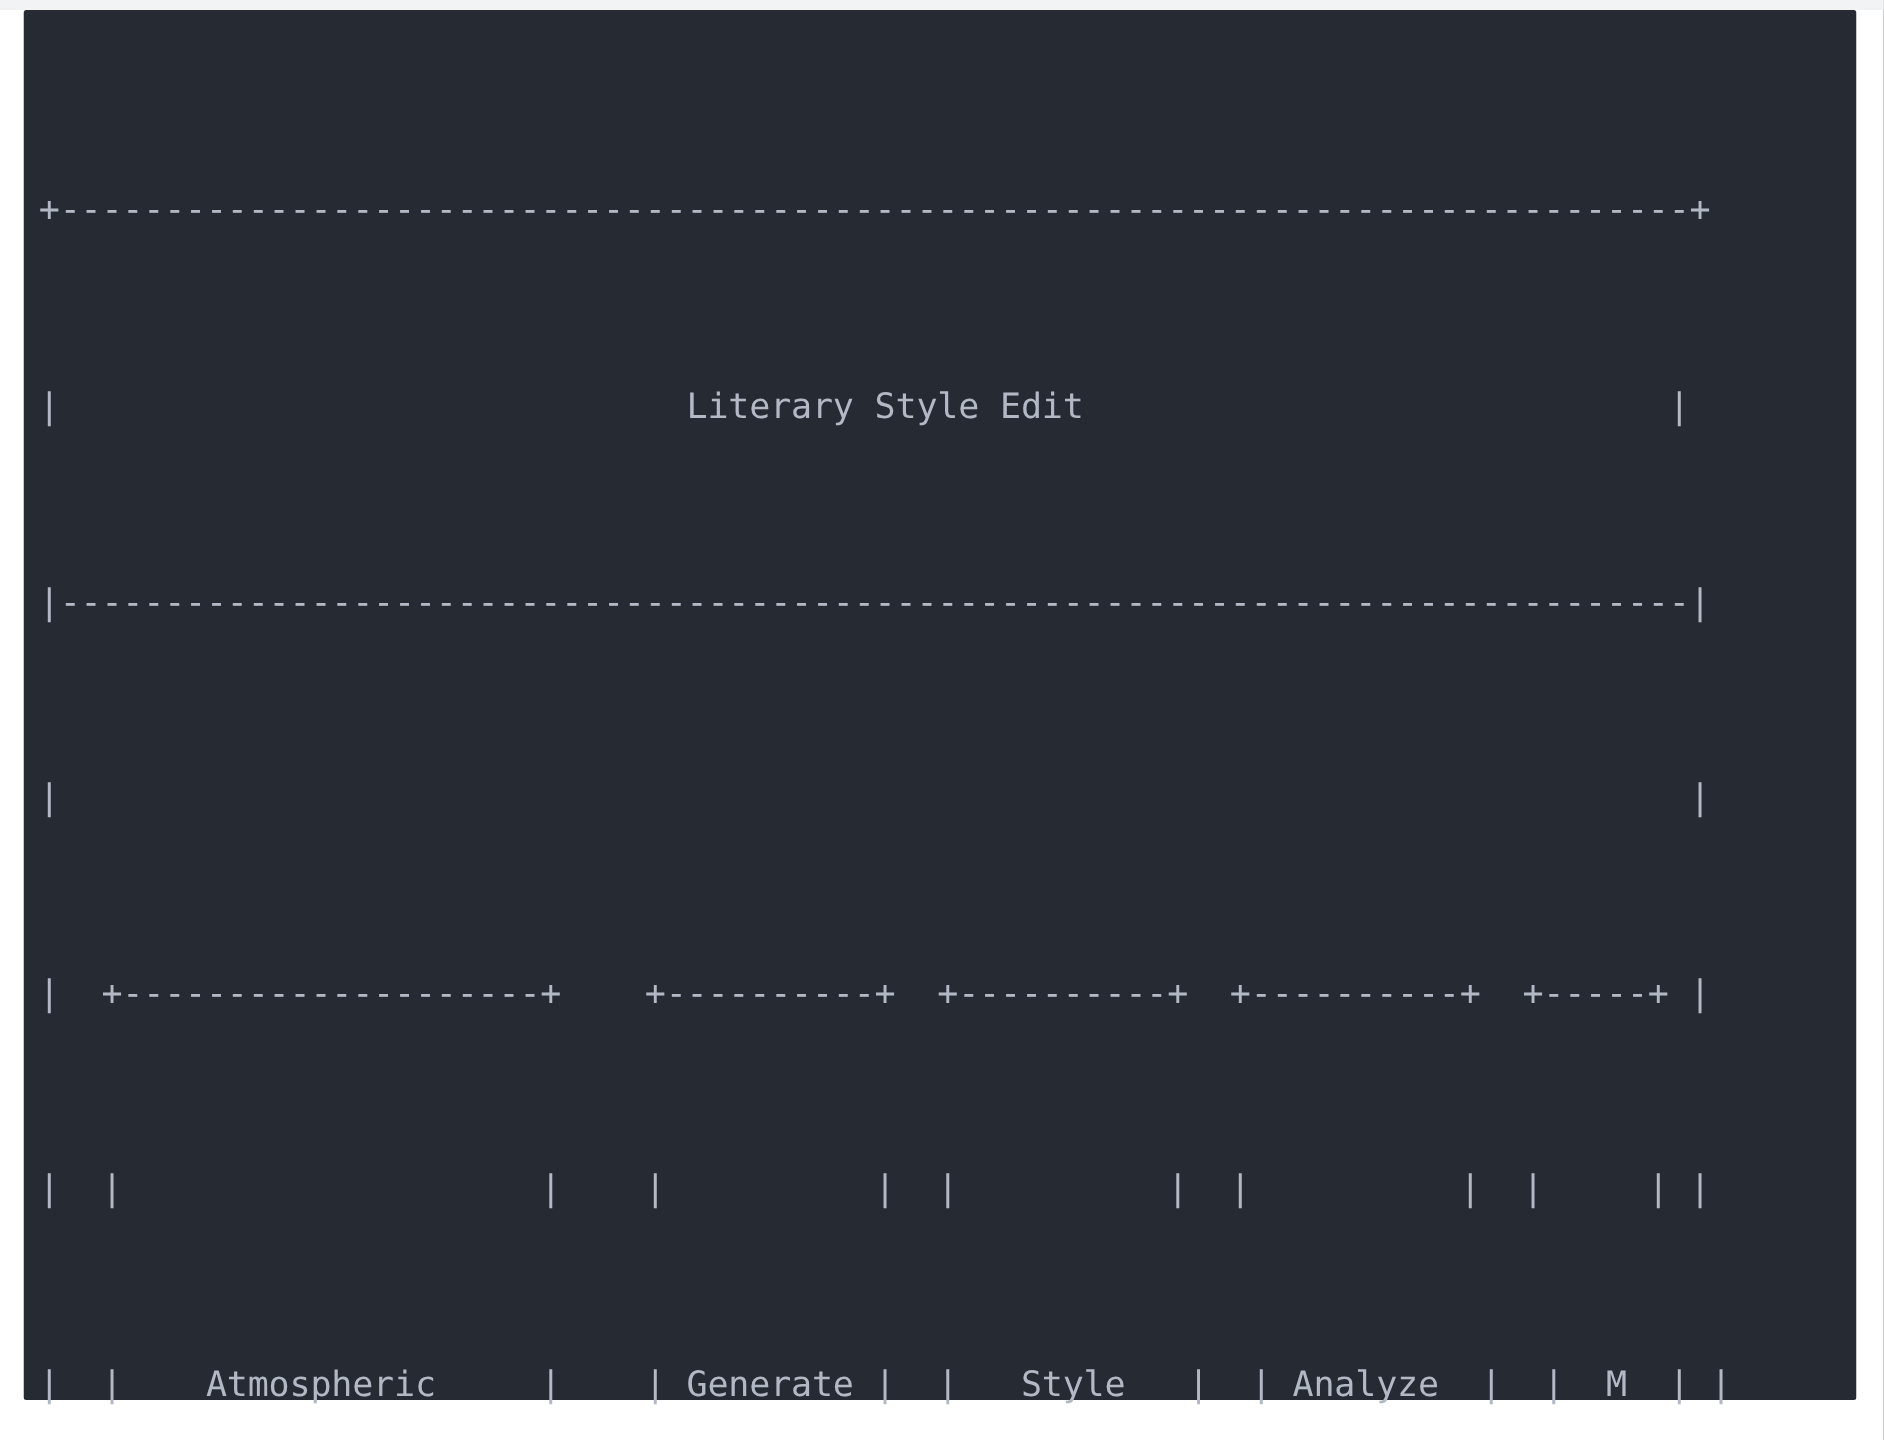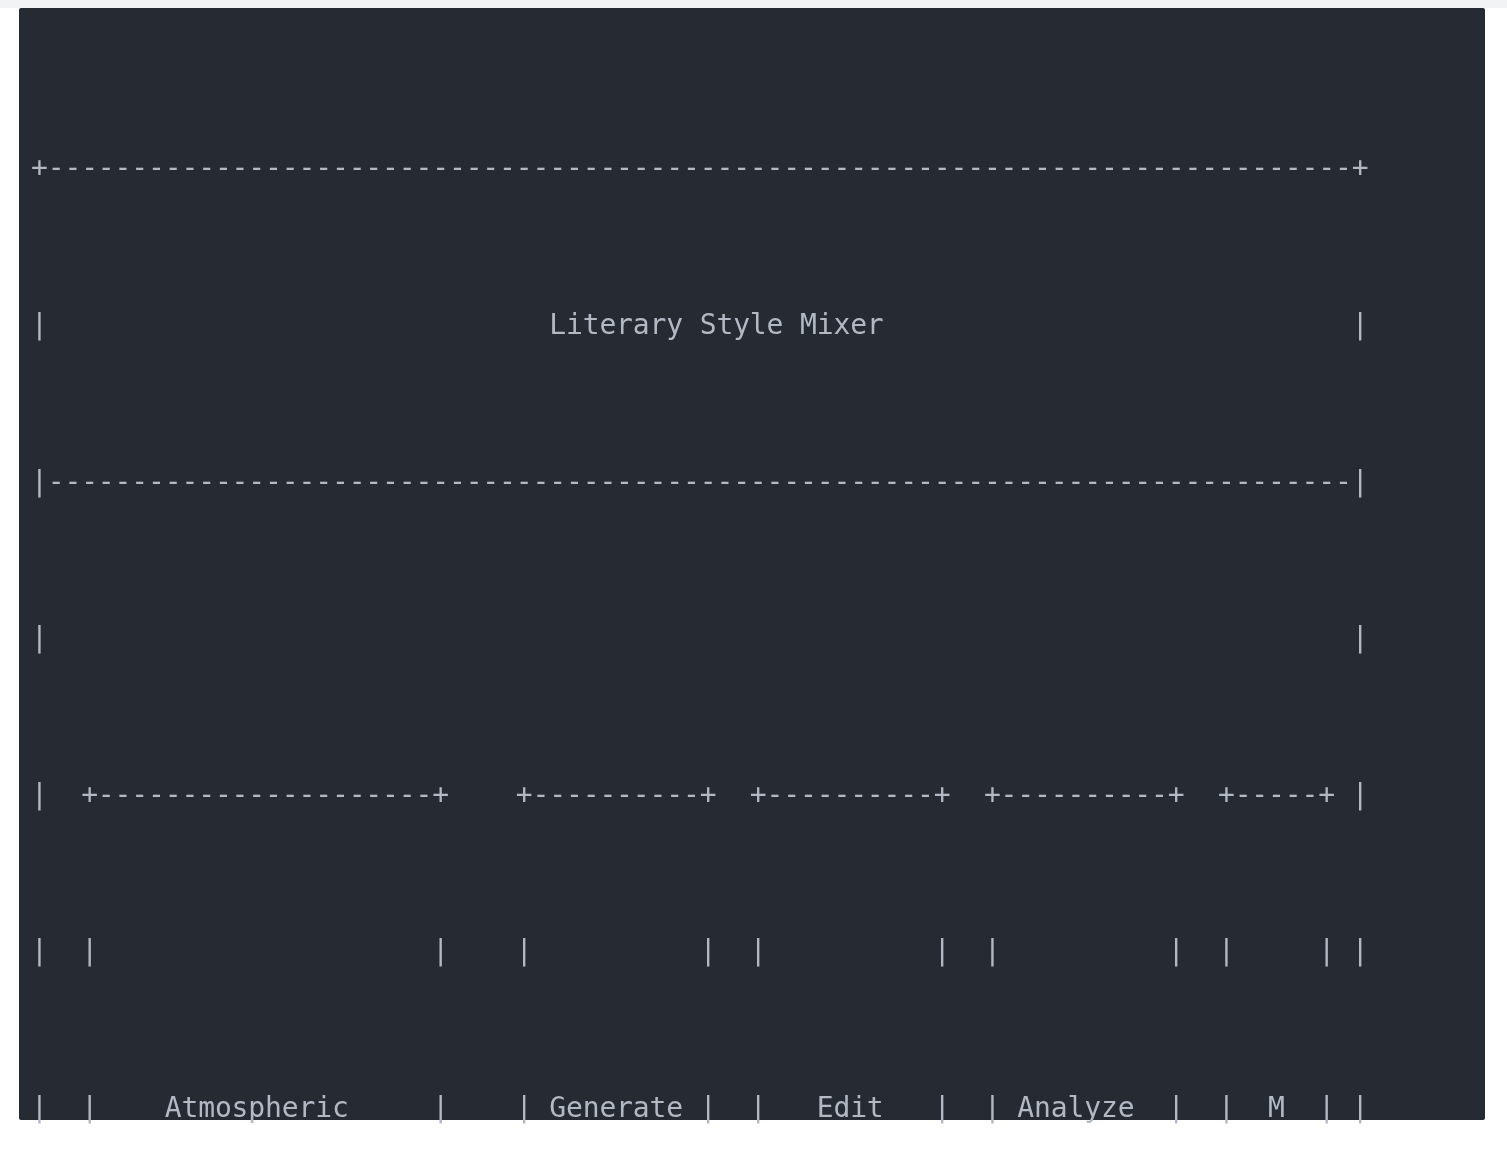--- a/index.html
+++ b/index.html
@@ -48,26 +48,26 @@
 </style>
 </head>
 <body>
 
 <div class="top-strip"></div>
 
 <div class="terminal-panel">
 
   <div class="ascii-art">
     <div class="ascii-line">+------------------------------------------------------------------------------+</div>
-    <div class="ascii-line">|                              Literary Style Mixer                            |</div>
+    <div class="ascii-line">|                              Literary Style Edit                            |</div>
     <div class="ascii-line">|------------------------------------------------------------------------------|</div>
     <div class="ascii-line">|                                                                              |</div>
     <div class="ascii-line">|  +--------------------+    +----------+  +----------+  +----------+  +-----+ |</div>
     <div class="ascii-line">|  |                    |    |          |  |          |  |          |  |     | |</div>
-    <div class="ascii-line">|  |    Atmospheric     |    | Generate |  |   Edit   |  | Analyze  |  |  M  | |</div>
+    <div class="ascii-line">|  |    Atmospheric     |    | Generate |  |   Style   |  | Analyze  |  |  M  | |</div>
     
     
     
     
     
     
     
     
     
     

